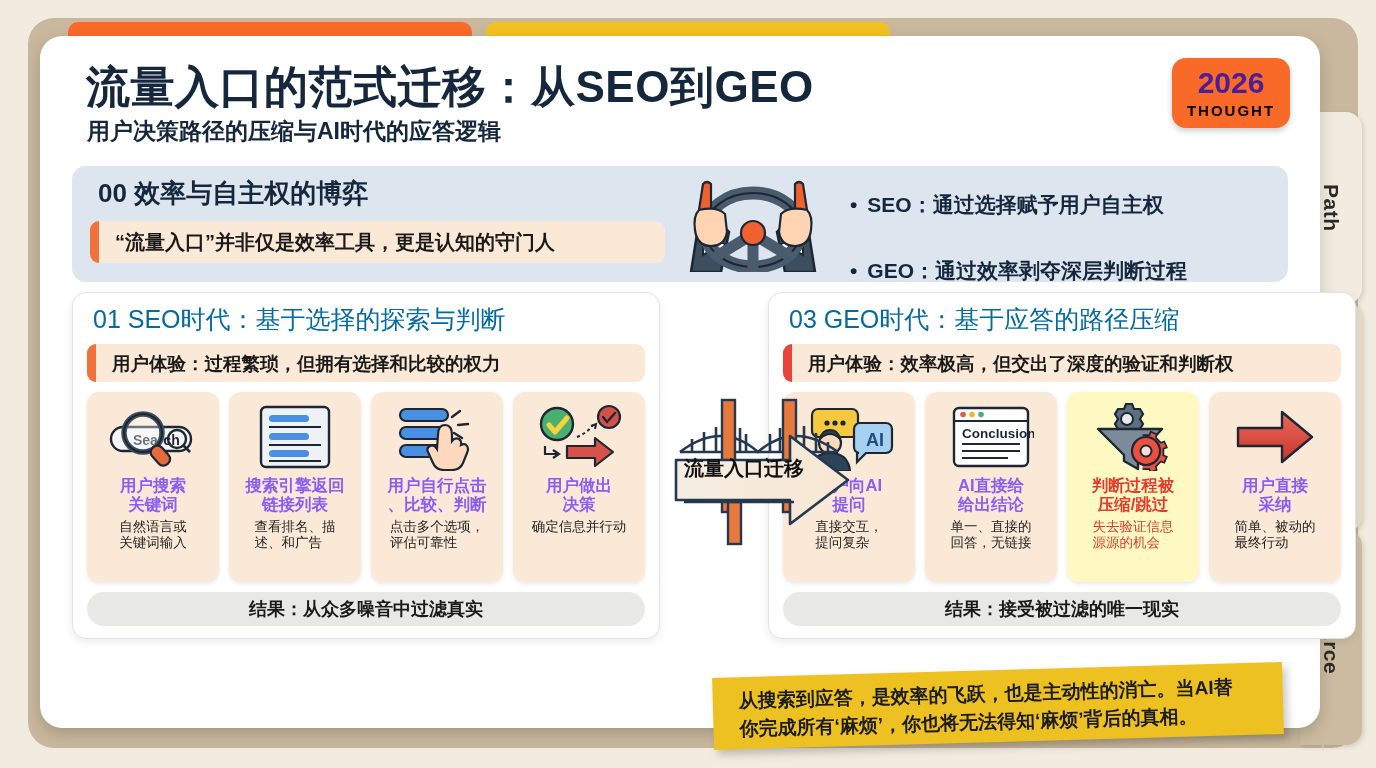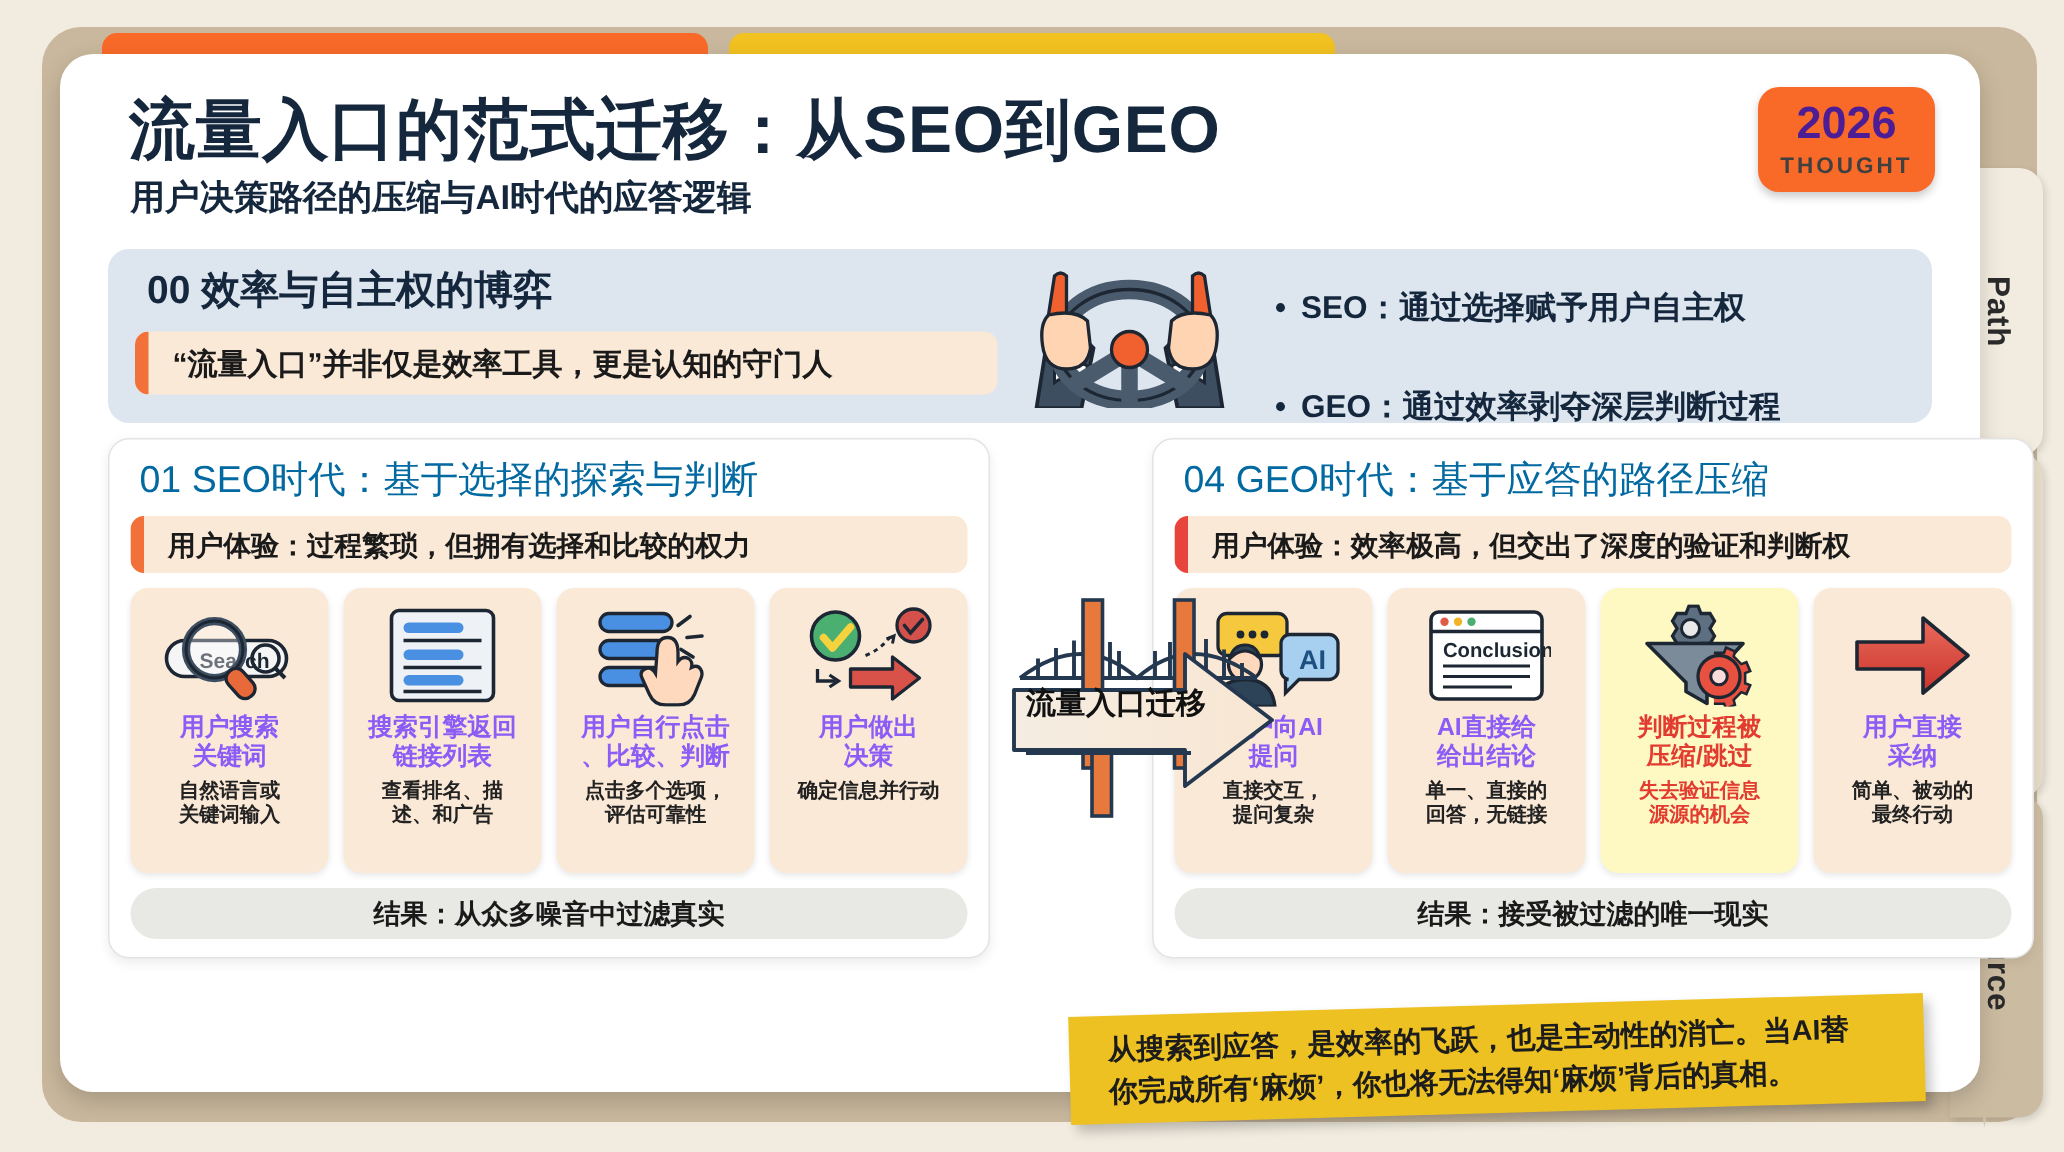--- a/index.html
+++ b/index.html
@@ -79,21 +79,21 @@
   }
   .badge {
     position: absolute; right: 6px; top: 4px;
     width: 118px; height: 70px;
     background: #f96a29; border-radius: 14px;
     display: flex; flex-direction: column;
     align-items: center; justify-content: center;
     box-shadow: 0 3px 6px rgba(0,0,0,0.2);
   }
   .badge-year { font-size: 30px; font-weight: bold; color: #4c1d95; line-height: 1; }
-  .badge-word { font-size: 15px; font-weight: bold; color: #404040; letter-spacing: 2px; margin-top: 4px; }
+  .badge-word { font-size: 15px; font-weight: bold; color: #000000; letter-spacing: 2px; margin-top: 4px; }
 
   
   .sec00 {
     position: relative;
     background: #dde5ef;
     border-radius: 14px;
     height: 116px;
     margin: 4px 8px 0 8px;
     padding: 10px 18px;
     display: flex;
@@ -146,21 +146,21 @@
     box-shadow: 0 2px 4px rgba(0,0,0,0.09);
   }
   .card.alert { background: #fef9c3; }
   .card-icon { height: 74px; display: flex; align-items: center; justify-content: center; }
   .card-title {
     font-size: 16.5px; font-weight: bold; color: #8b5cf6; text-align: center;
     line-height: 1.18; margin-top: 2px;
   }
   .card-title.red { color: #e23b30; }
   .card-desc {
-    font-size: 13.5px; font-weight: bold; color: #222; text-align: center;
+    font-size: 13.5px; font-weight: normal; color: #222; 
     line-height: 1.2; margin-top: 4px;
   }
   .card-desc.red { color: #e23b30; }
 
   .result-bar {
     margin-top: 10px;
     background: #e8e8e4;
     border-radius: 18px;
     height: 34px;
     display: flex; align-items: center; justify-content: center;
@@ -370,21 +370,21 @@
         <rect x="121" y="8" width="13" height="112" fill="#e8793c" stroke="#24384f" stroke-width="2.4"></rect>
 
         <path d="M14 68 L128 68 L128 44 L186 88 L128 132 L128 108 L14 108 Z" fill="url(#arrowgrad)" stroke="#24384f" stroke-width="2.6" stroke-linejoin="round"></path>
         <rect x="66" y="110" width="13" height="42" fill="#e8793c" stroke="#24384f" stroke-width="2.4"></rect>
         <line x1="22" y1="110" x2="132" y2="110" stroke="#24384f" stroke-width="2.6"></line>
       </svg>
     </div>
     <div class="arrow-label">流量入口迁移</div>
 
     <div class="col" style="margin-left:108px;">
-      <div class="col-title">04 GEO时代：基于应答的路径压缩</div>
+      <div class="col-title">03 GEO时代：基于应答的路径压缩</div>
       <div class="accent-pill pill-red">
         <div class="accent-bar"></div>
         <div class="accent-text">用户体验：效率极高，但交出了深度的验证和判断权</div>
       </div>
       <div class="cards">
 
         <div class="card">
           <div class="card-icon">
             <svg width="90" height="68" viewBox="0 0 90 68">
               <path d="M14 6 h34 a6 6 0 0 1 6 6 v16 a6 6 0 0 1 -6 6 h-20 l-8 8 v-8 h-6 a6 6 0 0 1 -6 -6 v-16 a6 6 0 0 1 6 -6 z" fill="#f6c83e" stroke="#1d2733" stroke-width="2.2"></path>

